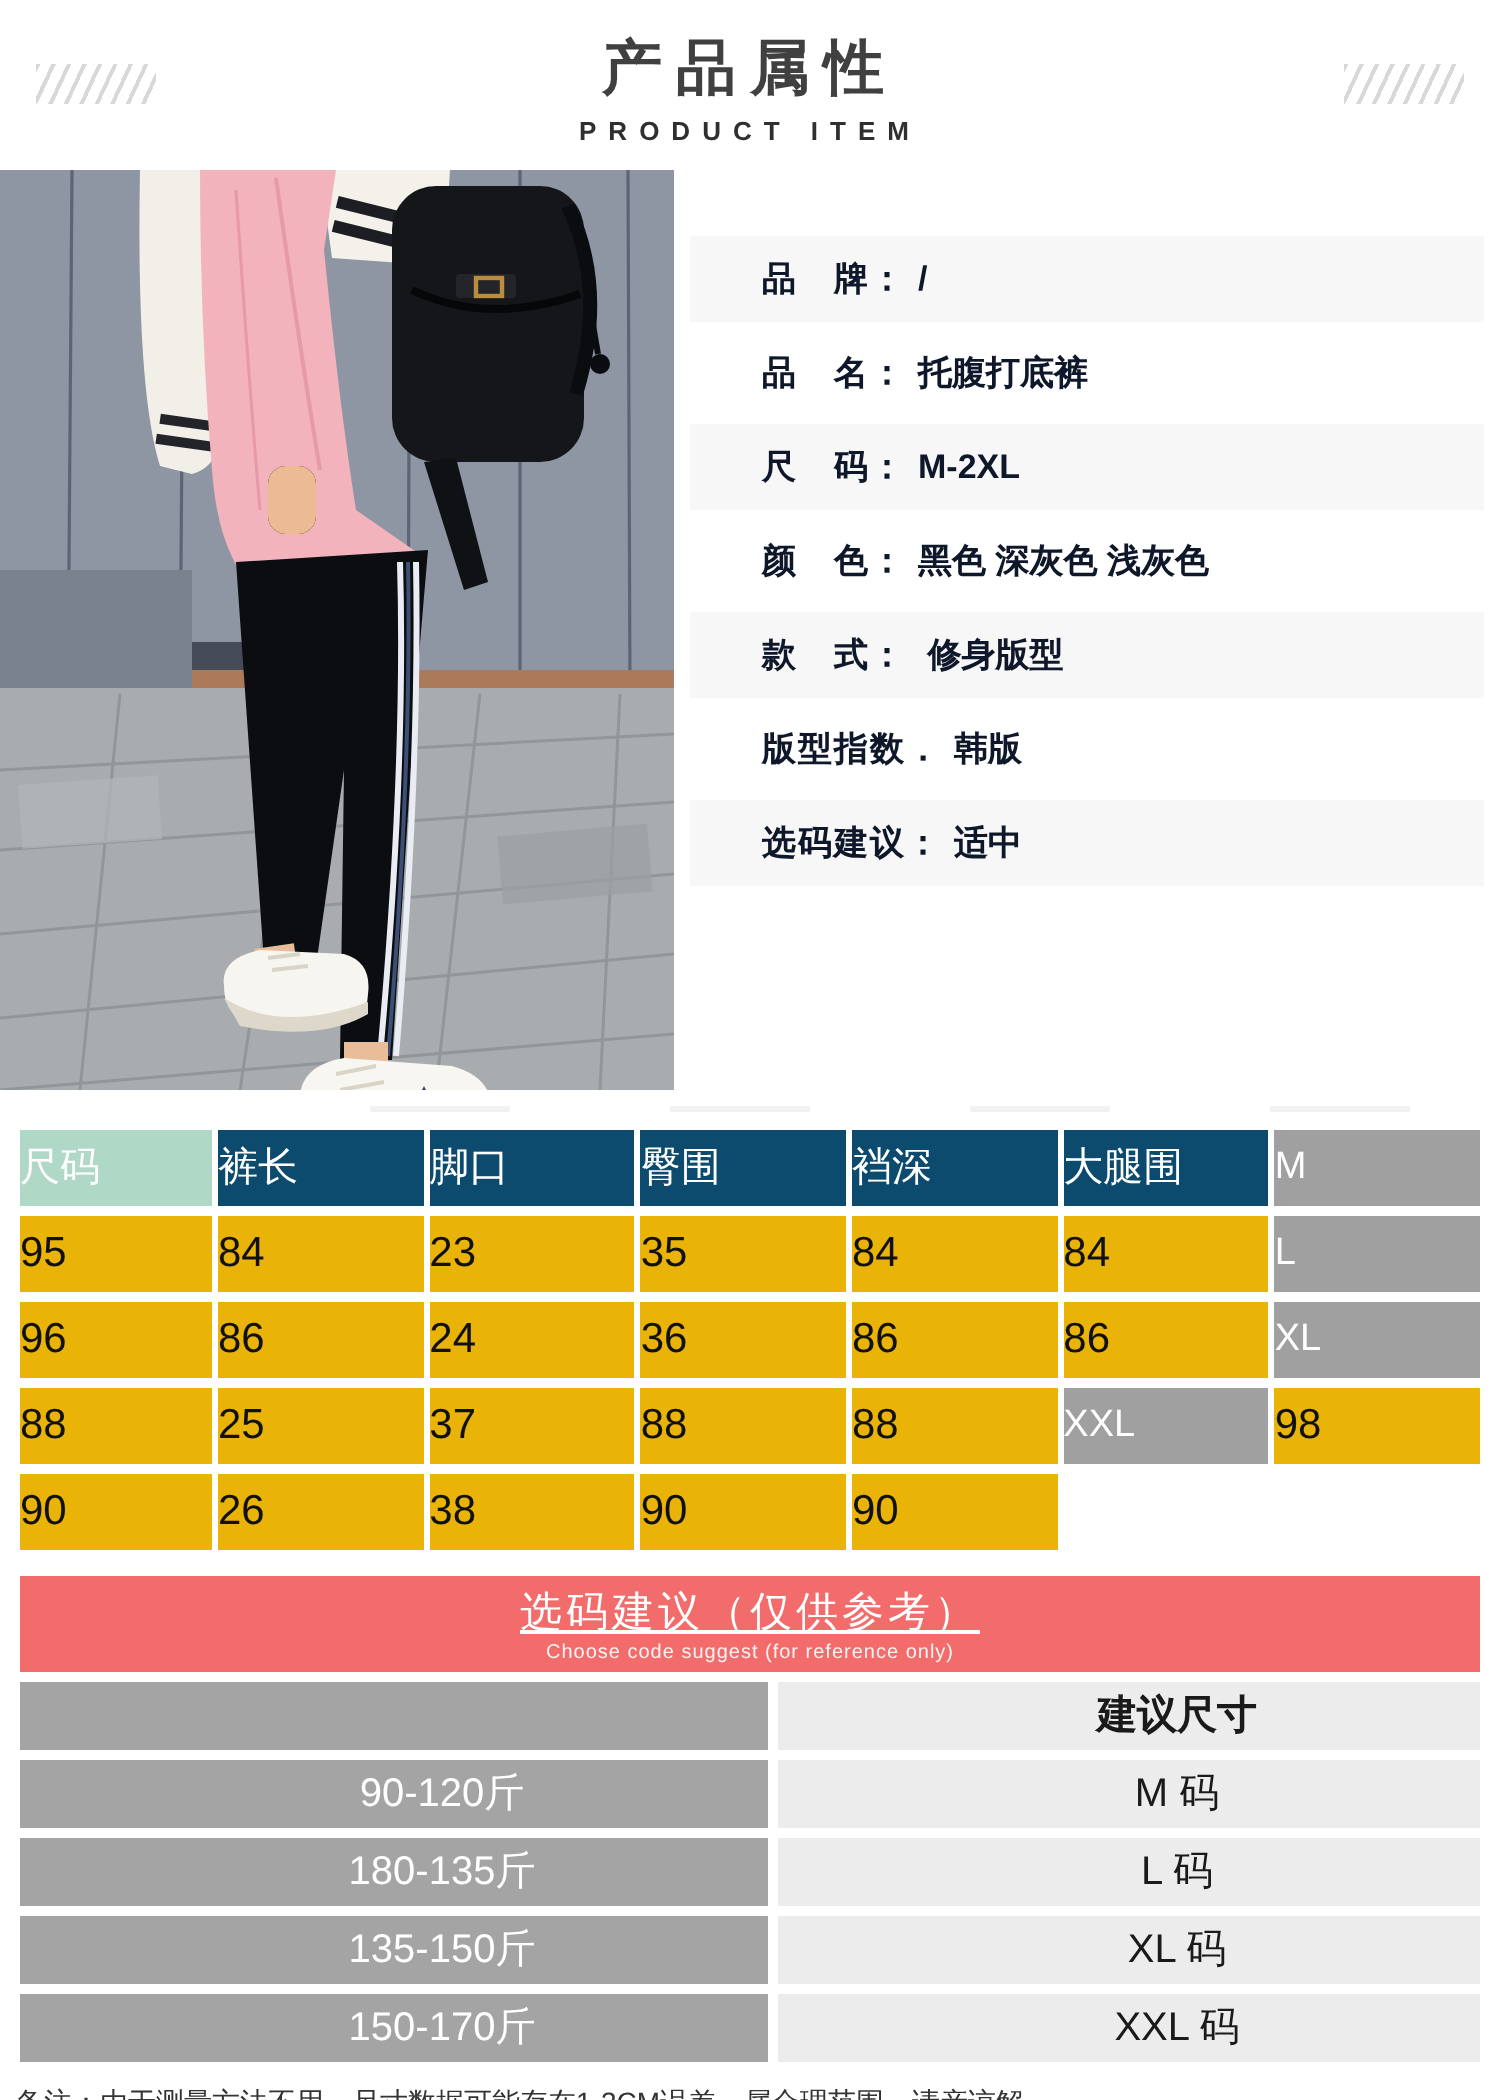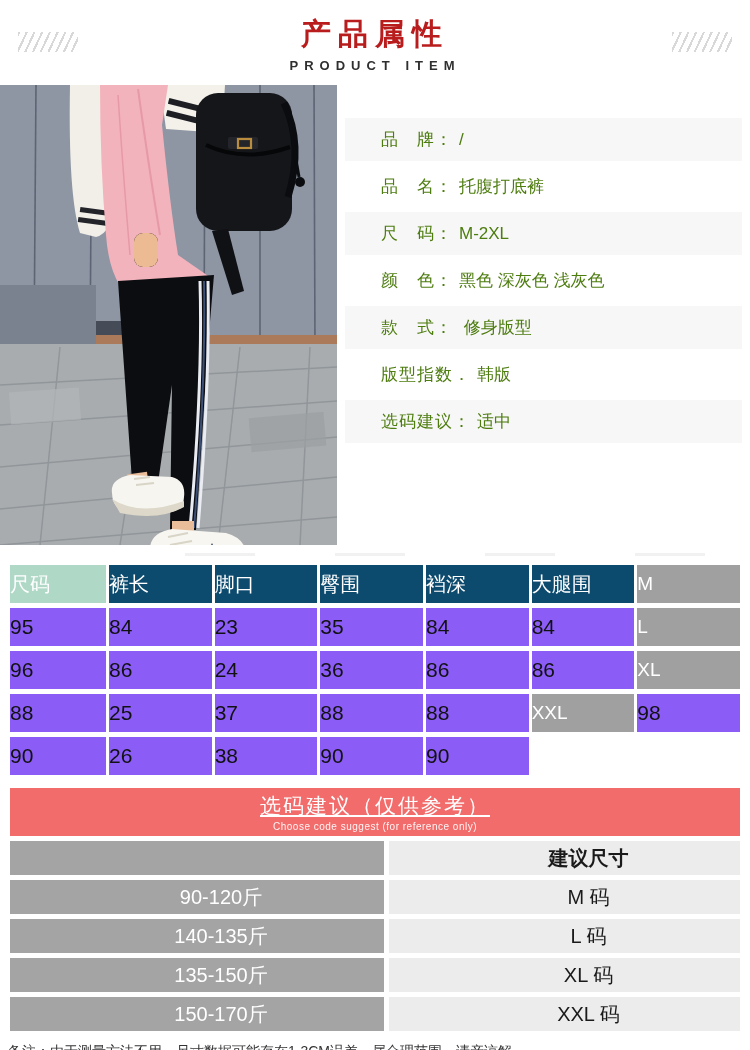--- a/index.html
+++ b/index.html
@@ -1,49 +1,49 @@
 <!DOCTYPE html>
 <html><head>
 <meta charset="utf-8">
 <style>
   * { margin:0; padding:0; box-sizing:border-box; }
   html,body { width:750px; background:#fff; font-family:"Liberation Sans","DejaVu Sans",sans-serif; color:#333; }
   body { height:1050px; overflow:hidden; }
 
   
   .hdr { position:relative; height:85px; text-align:center; padding-top:14px; }
-  .hdr-title { font-size:30px; font-weight:600; letter-spacing:7px; color:#b91c1c; }
+  .hdr-title { font-size:30px; font-weight:600; letter-spacing:7px; color:#404040; }
   .hdr-sub { font-size:13px; font-weight:600; letter-spacing:6px; color:#2f2f2f; margin-top:3px; }
   .hatch { position:absolute; top:32px; width:60px; height:20px;
     background:repeating-linear-gradient(115deg,#d8d8d8 0 2px,transparent 2px 7px); }
   .hatch.l { left:18px; } .hatch.r { right:18px; }
 
   
   .content { position:relative; height:460px; }
   .photo { position:absolute; left:0; top:0; width:337px; height:460px; overflow:hidden; background:#8e96a3; }
   .attrs { position:absolute; left:345px; top:33px; width:397px; }
   .attr-row { height:43px; line-height:43px; margin-bottom:4px; padding-left:36px;
-    font-size:17px; color:#4d7c0f; white-space:nowrap; }
+    font-size:17px; color:#0f172a; white-space:nowrap;font-weight:bold; }
   .attr-row.alt { background:#f7f7f7; }
   .attr-label { letter-spacing:1px; }
   .attr-value { margin-left:6px; }
 
   
   .divider { height:20px; position:relative; }
   .divider span { position:absolute; top:8px; left:185px; right:15px; height:3px;
     background:repeating-linear-gradient(90deg,#f1f1f1 0 70px,transparent 70px 150px); }
 
   
   .size-table { margin:0 10px; display:grid; grid-template-columns:96px repeat(6,1fr);
     gap:5px 3px; }
   .size-table div { height:38px; line-height:38px; text-align:left; }
   .sc-h { background:#0c4a6e; color:#fff; font-size:20px; }
   .sc-h0 { background:#b0d8c6; color:#fff; font-size:20px; }
   .sc-size { background:#a0a0a0; color:#fff; font-size:19px; }
-  .sc-v { background:#8b5cf6; color:#111; font-size:21px; }
+  .sc-v { background:#eab308; color:#111; font-size:21px; }
 
   
   .banner { margin:13px 10px 0; height:48px; background:#f26c6c; color:#fff;
     display:flex; flex-direction:column; align-items:center; justify-content:center; }
   .banner-title { font-size:21px; letter-spacing:2px;text-decoration:underline; }
   .banner-sub { font-size:10px; opacity:.92; margin-top:1px; letter-spacing:.5px; }
 
   
   .sg-table { margin:5px 10px 0; display:grid; grid-template-columns:374px 1fr; gap:5px; }
   .sg-table div { height:34px; line-height:34px; text-align:center; font-size:20px;padding-left:48px; }
@@ -221,21 +221,21 @@
   <div class="banner-sub">Choose code suggest (for reference only)</div>
 </div>
 
 <div class="sg-table">
   <div class="sg-w"></div>
   <div class="sg-head">建议尺寸</div>
 
   <div class="sg-w">90-120斤</div>
   <div class="sg-s">M 码</div>
 
-  <div class="sg-w">140-135斤</div>
+  <div class="sg-w">180-135斤</div>
   <div class="sg-s">L 码</div>
 
   <div class="sg-w">135-150斤</div>
   <div class="sg-s">XL 码</div>
 
   <div class="sg-w">150-170斤</div>
   <div class="sg-s">XXL 码</div>
 </div>
 
 <div class="note">备注：由于测量方法不用，尺寸数据可能存在1-3CM误差，属合理范围，请亲谅解。</div>

